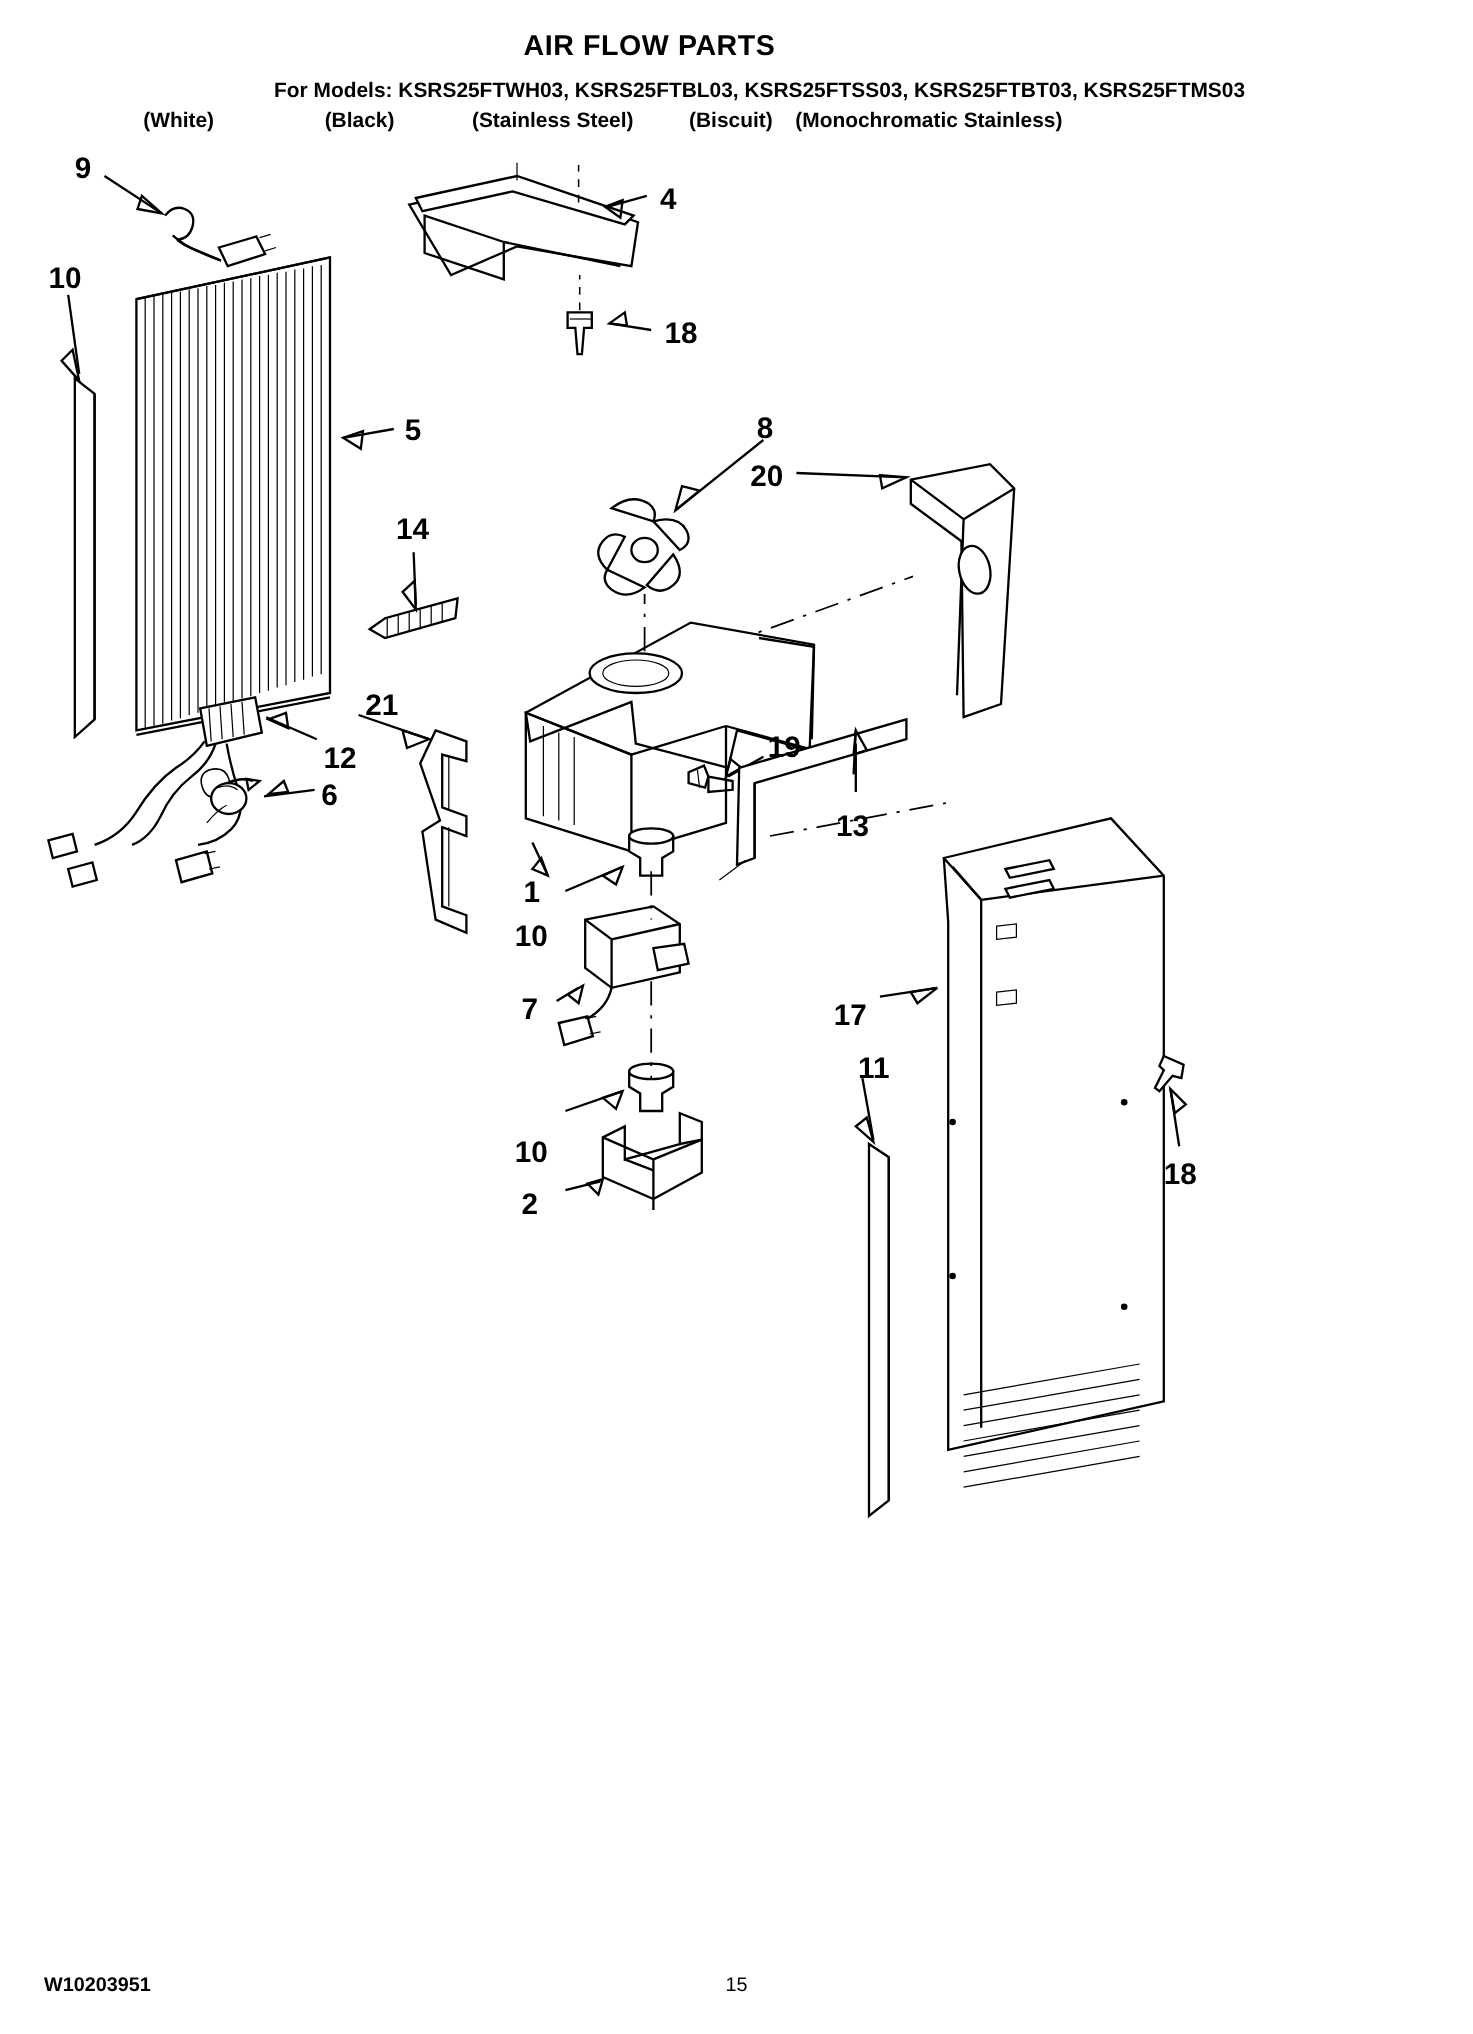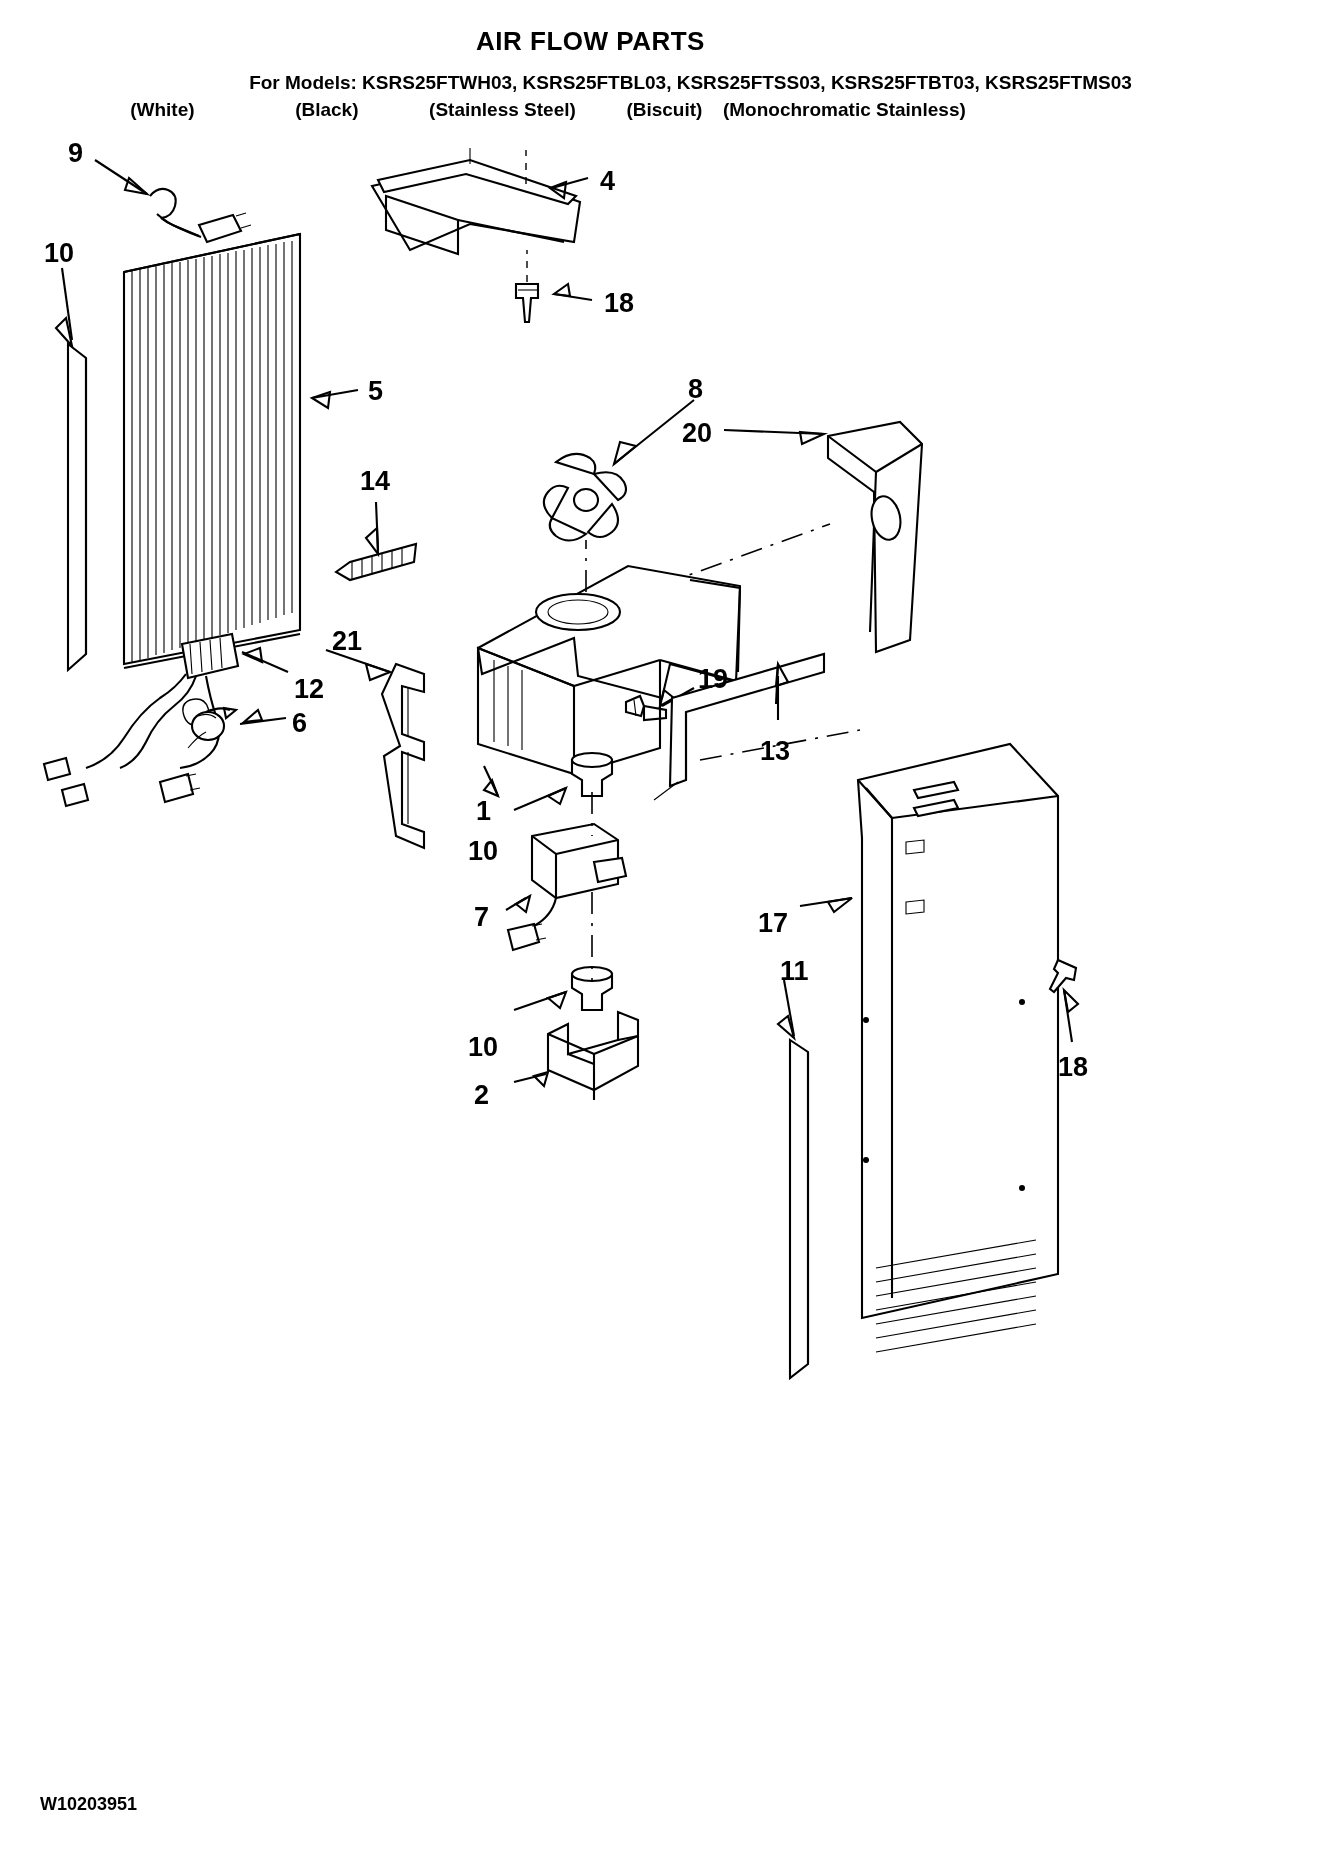--- a/index.html
+++ b/index.html
@@ -358,14 +358,15 @@
   <div class="callout" style="left:476px; top:798px;">1</div>
   <div class="callout" style="left:468px; top:838px;">10</div>
   <div class="callout" style="left:474px; top:904px;">7</div>
   <div class="callout" style="left:758px; top:910px;">17</div>
   <div class="callout" style="left:760px; top:958px;margin-left:20px;">11</div>
   <div class="callout" style="left:468px; top:1034px;">10</div>
   <div class="callout" style="left:1058px; top:1054px;">18</div>
   <div class="callout" style="left:474px; top:1082px;">2</div>
 
   <div class="footer-left">W10203951</div>
+  <div class="footer-center">15</div>
 
 </div>
 
 </body></html>

